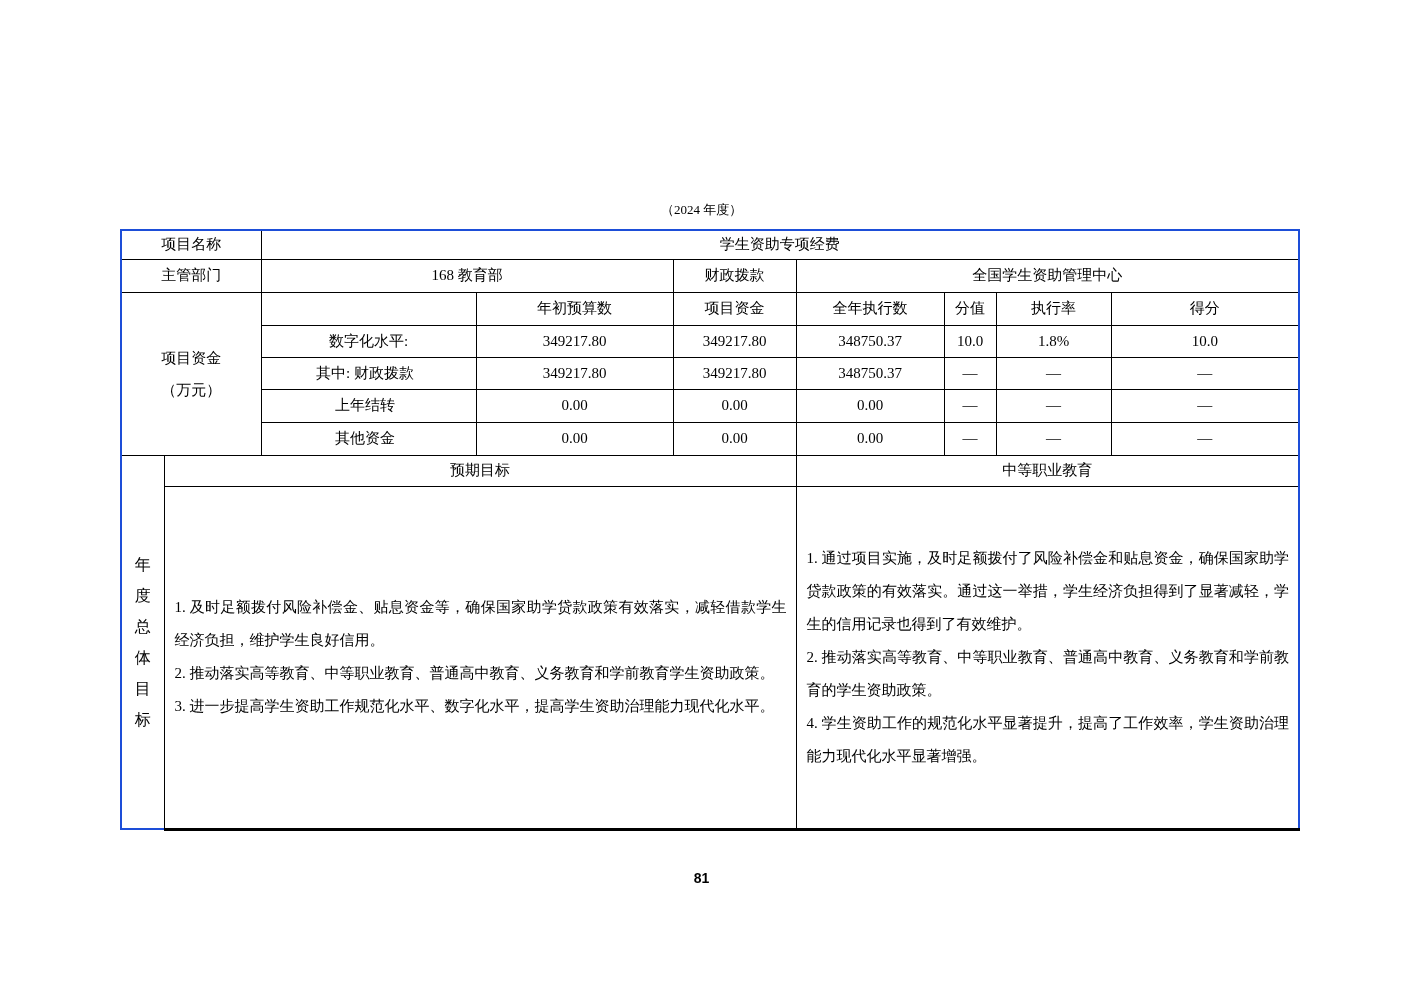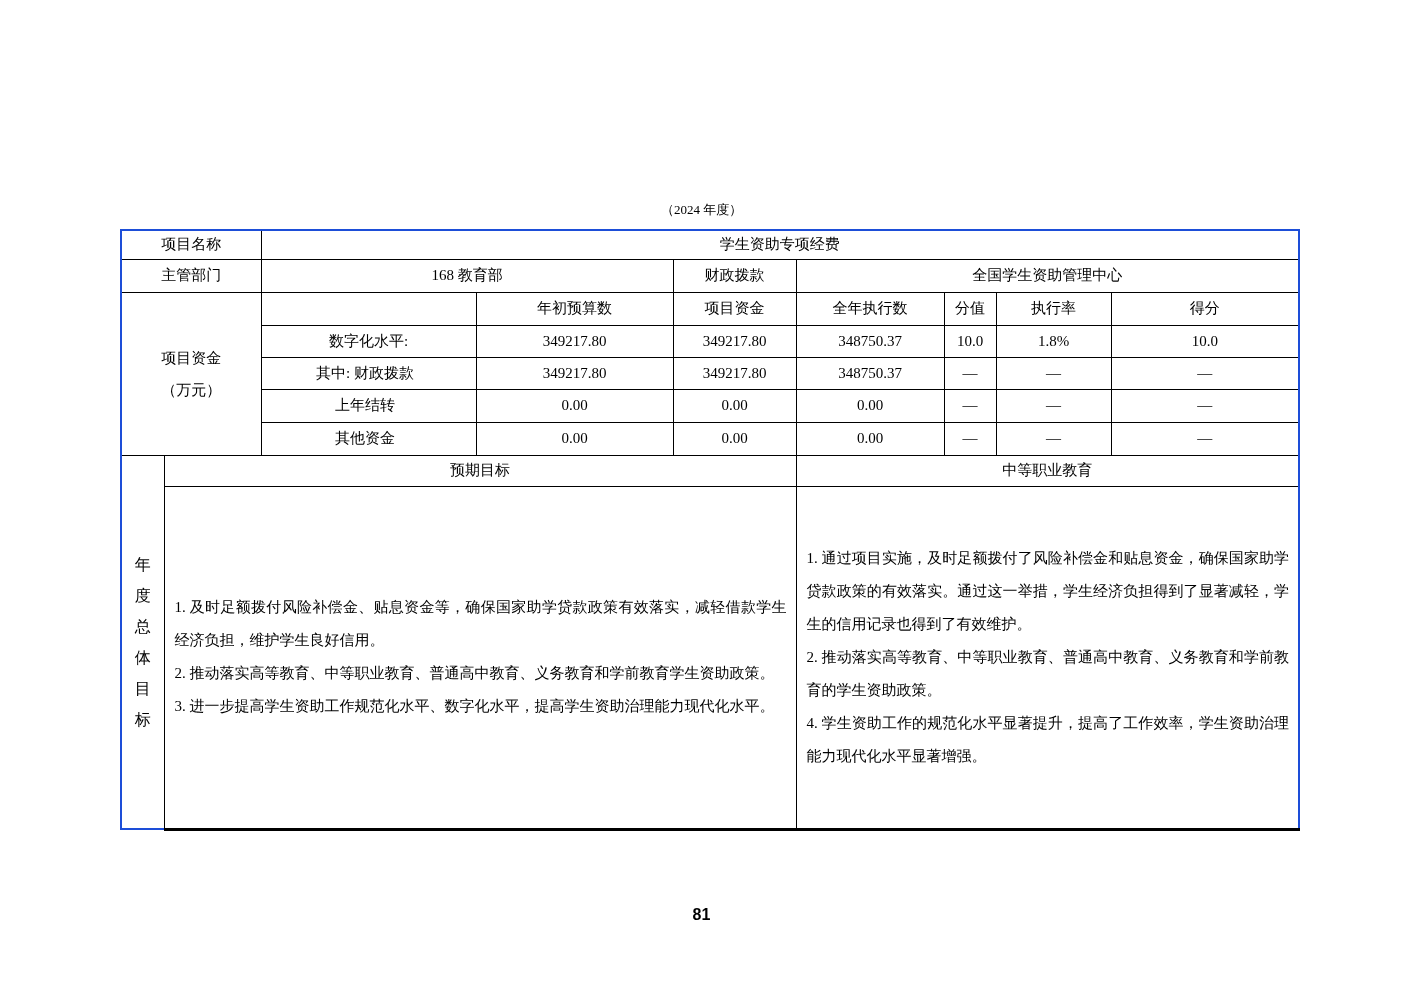--- a/index.html
+++ b/index.html
@@ -40,23 +40,22 @@
   td.goal-cell {
     vertical-align:top; text-align:left;
     padding:6px 9px 6px 10px;
     font-size:15.5px; line-height:33px;
   }
   td.goal-cell p { margin:0; text-align:justify; }
   .vert-label div { line-height:31px; font-size:16px; text-align:center; }
   .fund-group div { line-height:32px; }
   .page-number {
     position:absolute; left:0; top:870px; width:100%;
-    text-align:center; font-size:16px; font-weight:bold;
+    text-align:center; font-size:14px; font-weight:bold;
     font-family:"Liberation Sans","DejaVu Sans",sans-serif;
-    margin-top:36px;
   }
 </style>
 </head>
 <body>
 
 <div class="page">
 
   <div class="doc-subtitle">（2024 年度）</div>
 
   <table class="main">

